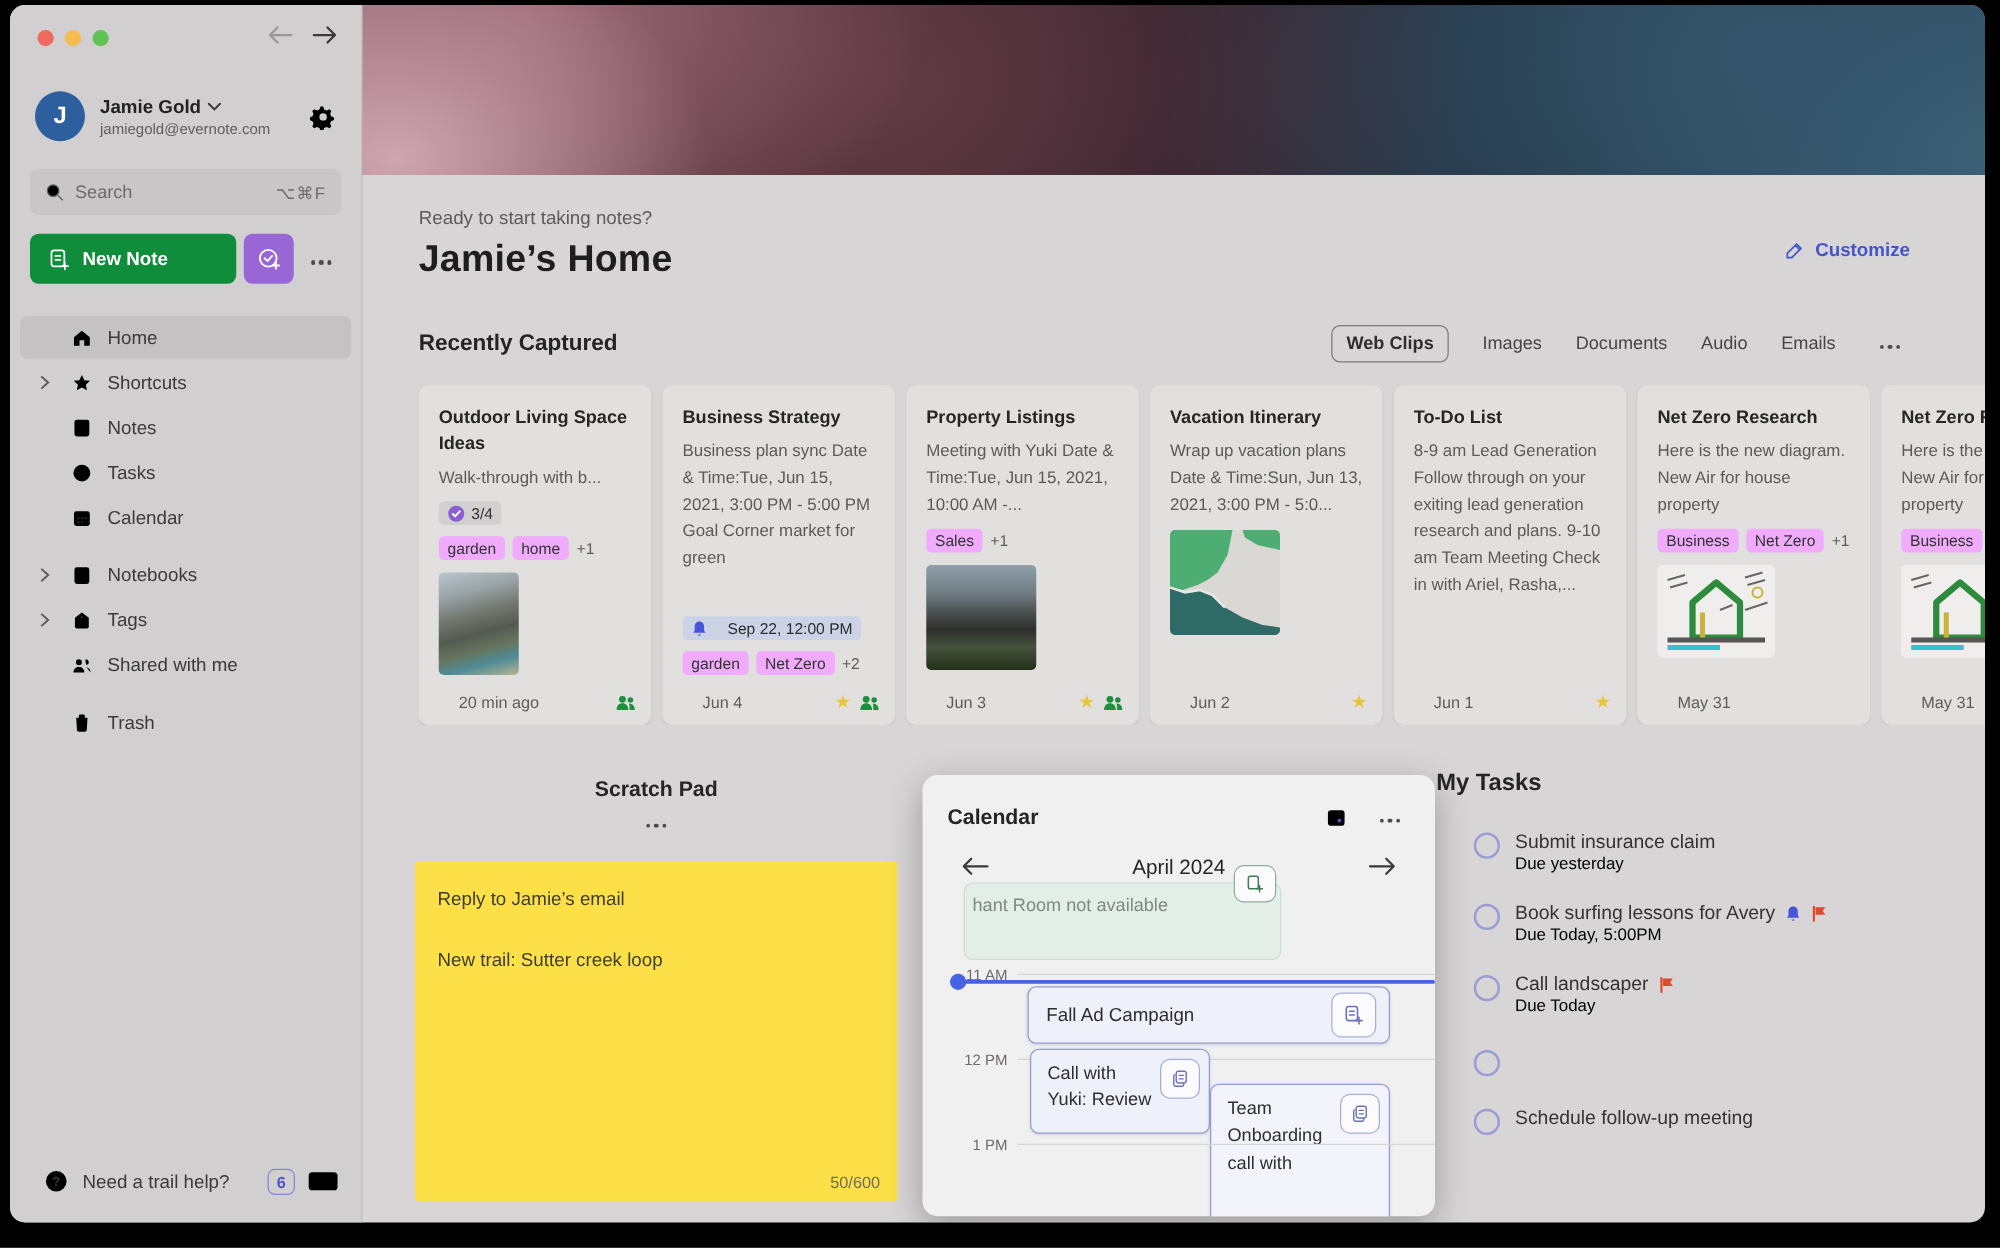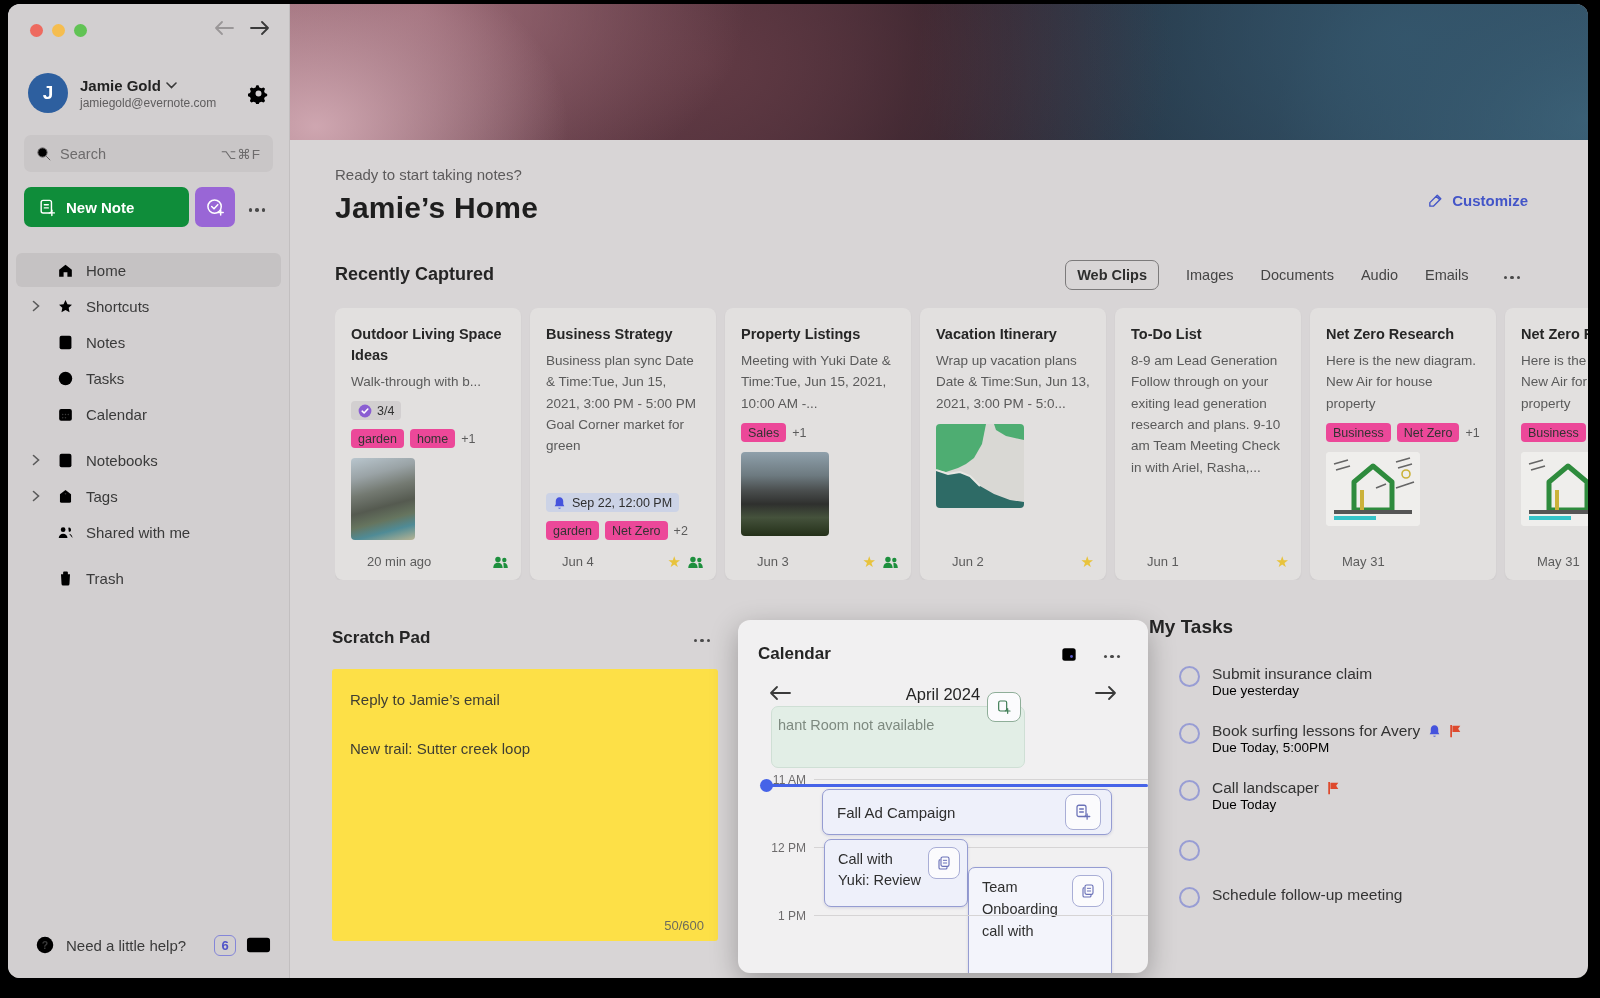--- a/index.html
+++ b/index.html
@@ -56,37 +56,37 @@
   .section-title { font-size:18px; font-weight:bold; color:#242424; flex:1; }
   .filters { display:flex; align-items:center; gap:27px; }
   .filter { font-size:14.5px; color:#454545; cursor:pointer; }
   .filter.selected { border:1.5px solid #7c7a7b; border-radius:7px; padding:6px 11px; font-weight:bold; color:#2e2e2e; }
 
   .cards { display:flex; gap:9px; margin:18px 0 0 45px; height:272px; overflow:hidden; }
   .card { position:relative; flex:0 0 186px; width:186px; background:#e2e0df; border-radius:8px; padding:16px 16px 12px 16px; box-shadow:0 1px 2px rgba(0,0,0,.06); }
   .card-title { font-size:14.5px; font-weight:bold; color:#262626; line-height:1.45; }
   .card-snippet { font-size:13.5px; color:#5a5a5a; line-height:1.58; margin-top:5px; }
   .pillrow { display:flex; align-items:center; gap:6px; margin-top:9px; flex-wrap:nowrap; }
-  .pill { background:#ec4899; border-radius:4px; padding:2.5px 7px; font-size:12.5px; color:#333; white-space:nowrap; }
+  .pill { background:#f0abfc; border-radius:4px; padding:2.5px 7px; font-size:12.5px; color:#333; white-space:nowrap; }
   .pill.progress { display:flex; align-items:center; gap:5px; background:#d2cfd0; }
-  .pill.reminder { background:#ccd3e6; display:flex; align-items:center; gap:6px; color:#2e2e2e; }
+  .pill.reminder { background:#ccd3e6; display:flex; align-items:center; gap:16px; color:#2e2e2e; }
   .extra { font-size:12.5px; color:#5c5c5c; }
   .card-img { border-radius:4px; margin-top:10px; overflow:hidden; }
   .card-footer { position:absolute; left:32px; right:12px; bottom:11px; display:flex; align-items:center; }
   .card-date { font-size:13px; color:#5c5c5c; flex:1; }
   .foot-icons { display:flex; align-items:center; gap:6px; }
   .star { color:#e8c33c; font-size:15px; line-height:1; }
   .pin-bottom { position:absolute; left:16px; right:12px; bottom:40px; }
 
   
   .widgets { position:relative; height:356px; margin-top:30px; }
   .widget-title { font-size:17px; font-weight:bold; color:#242424; }
 
   .scratch { position:absolute; left:42px; top:12px; width:386px; }
-  .scratch-head { display:flex; align-items:center; }
+  .scratch-head { display:flex; align-items:center;flex-direction:column; }
   .scratch-head .widget-title { flex:1; }
   .scratch-note { margin-top:16px; height:272px; background:#fde047; border-radius:3px; padding:20px 18px 10px 18px; position:relative; }
   .scratch-line { font-size:15px; color:#3f3e33; line-height:1.4; }
   .scratch-line + .scratch-line { margin-top:28px; }
   .scratch-counter { position:absolute; right:14px; bottom:8px; font-size:13px; color:#6e6c5c; }
 
   .calwidget { position:absolute; left:448px; top:10px; width:410px; height:353px; background:#f1f0f1; border-radius:12px; box-shadow:0 8px 28px rgba(0,0,0,.28); overflow:hidden; }
   .cal-head { display:flex; align-items:center; padding:18px 20px 0 20px; }
   .cal-head .widget-title { flex:1; }
   .cal-head .hicons { display:flex; align-items:center; gap:17px; }
@@ -285,21 +285,21 @@
       </div>
     </nav>
 
     <div class="sb-spacer"></div>
 
     <div class="helprow">
       <svg width="22" height="22" viewBox="0 0 24 24">
           <circle cx="12" cy="12" r="9" class="icon-stroke"></circle>
           <text x="12" y="16.2" text-anchor="middle" font-size="11.5" font-weight="bold" fill="#3a3a3a" font-family="Liberation Sans, sans-serif">?</text>
         </svg>
-      <span class="label">Need a little help?</span>
+      <span class="label">Need a trail help?</span>
       <span class="badge6">6</span>
       <svg width="25" height="18" viewBox="0 0 26 18">
           <rect x="1" y="1.5" width="24" height="15" rx="3" class="icon-stroke"></rect>
           <line x1="5" y1="6" x2="6.5" y2="6" class="icon-stroke"></line>
           <line x1="9.5" y1="6" x2="11" y2="6" class="icon-stroke"></line>
           <line x1="14" y1="6" x2="15.5" y2="6" class="icon-stroke"></line>
           <line x1="18.5" y1="6" x2="20" y2="6" class="icon-stroke"></line>
           <line x1="7" y1="12.5" x2="19" y2="12.5" class="icon-stroke"></line>
         </svg>
     </div>

